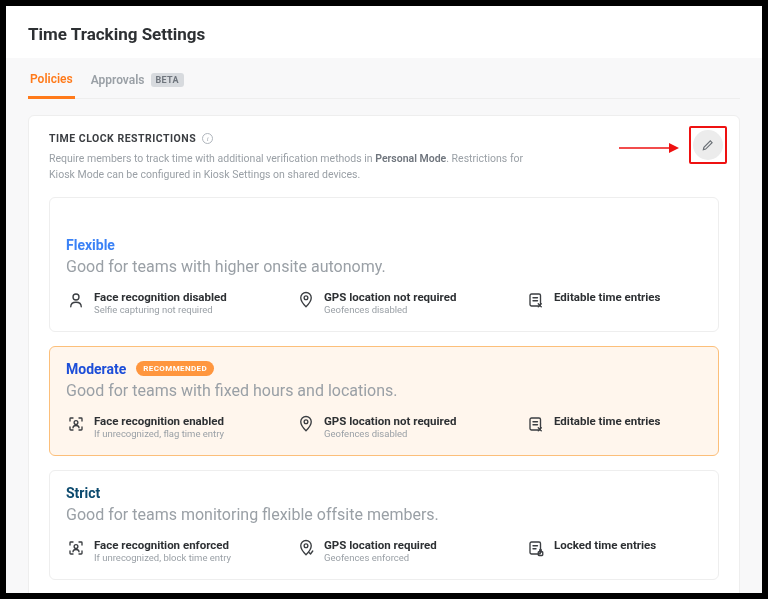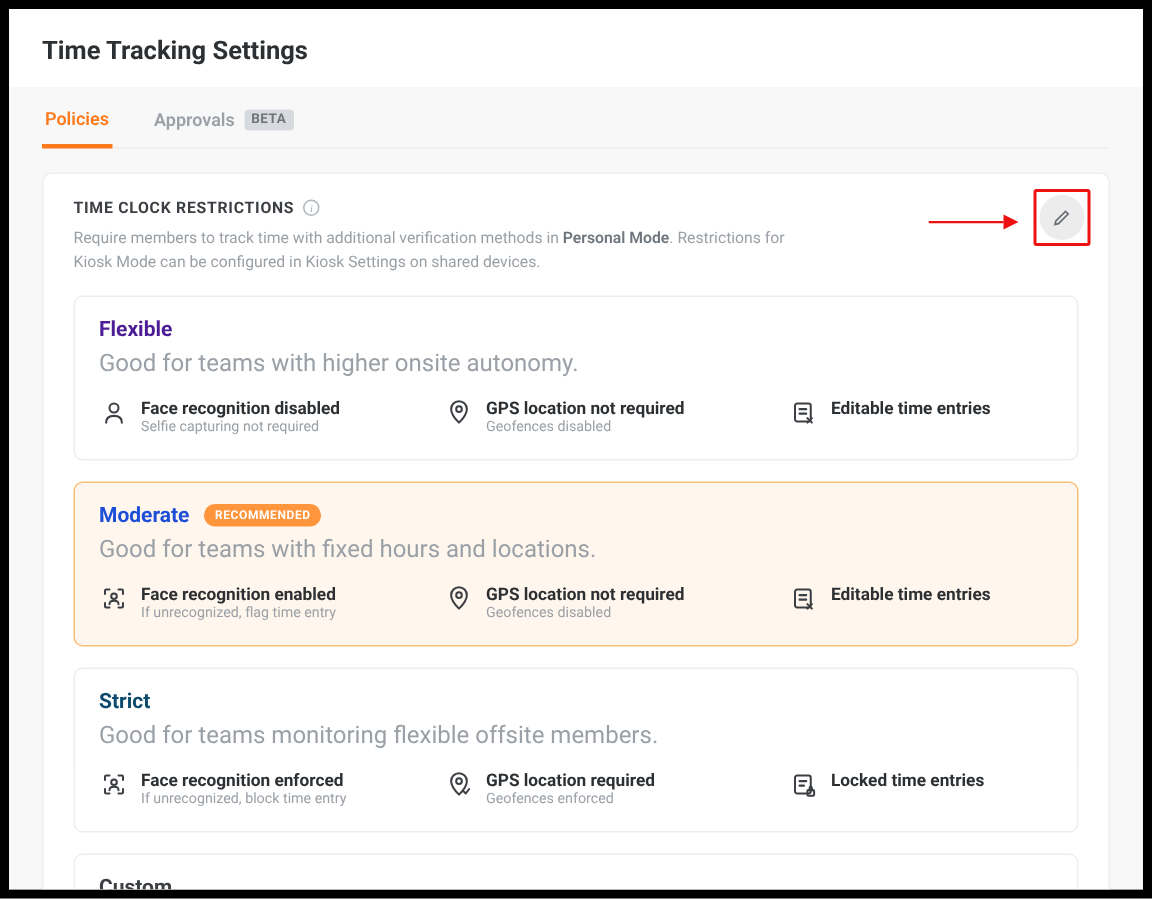--- a/index.html
+++ b/index.html
@@ -1,40 +1,40 @@
 <!DOCTYPE html>
 <html><head>
 <meta charset="utf-8">
 <style>
   * { box-sizing: border-box; margin: 0; padding: 0; }
   html, body { width: 768px; height: 599px; font-family: -apple-system, BlinkMacSystemFont, "Segoe UI", Roboto, sans-serif; }
   body { background: #000; padding: 6px; }
   .frame { background: #fff; width: 100%; height: 100%; display: flex; flex-direction: column; overflow: hidden; }
   .page-title { font-size: 17px; font-weight: 700; color: #2d3033; padding: 18px 22px 14px; }
   .content { background: #f8f8f9; flex: 1; padding: 0 22px 0; overflow: hidden; }
-  .tabs { display: flex; gap: 26px; border-bottom: 1px solid #eee; padding-top: 14px; text-align: center; }
+  .tabs { display: flex; gap: 14px; border-bottom: 1px solid #eee; padding-top: 14px; text-align: center; }
   .tab { font-size: 12px; font-weight: 600; color: #9aa0a6; padding: 0 2px 10px; cursor: pointer; display: flex; align-items: center; gap: 6px; }
   .tab.active { color: #ff7a1a; border-bottom: 3px solid #ff7a1a; margin-bottom: -1px; }
   .badge-beta { background: #d7dade; color: #6f757d; font-size: 9px; font-weight: 700; padding: 2px 5px; border-radius: 3px; letter-spacing: .3px; }
   .card { background: #fff; border: 1px solid #eee; border-radius: 6px; margin-top: 16px; padding: 16px 20px 20px; position: relative; }
   .section-head { display: flex; align-items: center; gap: 6px; }
   .section-title { font-size: 10.5px; font-weight: 700; letter-spacing: .5px; color: #3b3e42; }
   .info-icon { width: 11px; height: 11px; border: 1px solid #b0b6bd; border-radius: 50%; display:inline-flex; align-items:center; justify-content:center; font-size:7px; color:#a3a9b0; font-family: serif; font-style: italic; }
   .section-desc { font-size: 10.5px; color: #9aa0a6; line-height: 1.5; margin-top: 6px; max-width: 480px; }
   .section-desc b { color: #6f757d; font-weight: 600; }
   .edit-btn { position: absolute; top: 14px; right: 16px; width: 30px; height: 30px; border-radius: 50%; background: #ececec; display: flex; align-items: center; justify-content: center; cursor: pointer; }
   .edit-btn svg { width: 14px; height: 14px; stroke: #6b7076; stroke-width: 2; fill: none; }
   .annot-box { position: absolute; top: 10px; right: 12px; width: 38px; height: 38px; border: 2px solid #e11; border-radius: 2px; pointer-events: none; }
   .annot-arrow { position: absolute; top: 25px; right: 60px; pointer-events: none; }
   .annot-arrow svg { display:block; }
   .policy { border: 1px solid #eee; border-radius: 6px; margin-top: 14px; padding: 14px 16px 16px; }
   .policy.selected { border-color: #fcbf7a; background: #fff6ed; }
   .policy-head { display: flex; align-items: center; gap: 10px; }
   .policy-name { font-size: 14px; font-weight: 700; }
-  .policy-name.green { color: #4c1d95; }
+  .policy-name.green { color: #3b82f6; margin-top: 25px; }
   .policy-name.orange { color: #1d4ed8; }
   .policy-name.red { color: #0c4a6e; }
   .policy-name.dark { color: #3b3e42; }
   .rec-badge { background: #ff963e; color: #fff; font-size: 8px; font-weight: 700; padding: 3px 7px; border-radius: 8px; letter-spacing: .4px; }
   .policy-sub { font-size: 16px; color: #9aa0a6; margin-top: 4px; }
   .features { display: flex; margin-top: 14px; gap: 10px; }
   .feature { display: flex; gap: 8px; align-items: flex-start; }
   .feature:nth-child(1) { flex: 0 0 220px; }
   .feature:nth-child(2) { flex: 0 0 220px; }
   .feature:nth-child(3) { flex: 1; }

